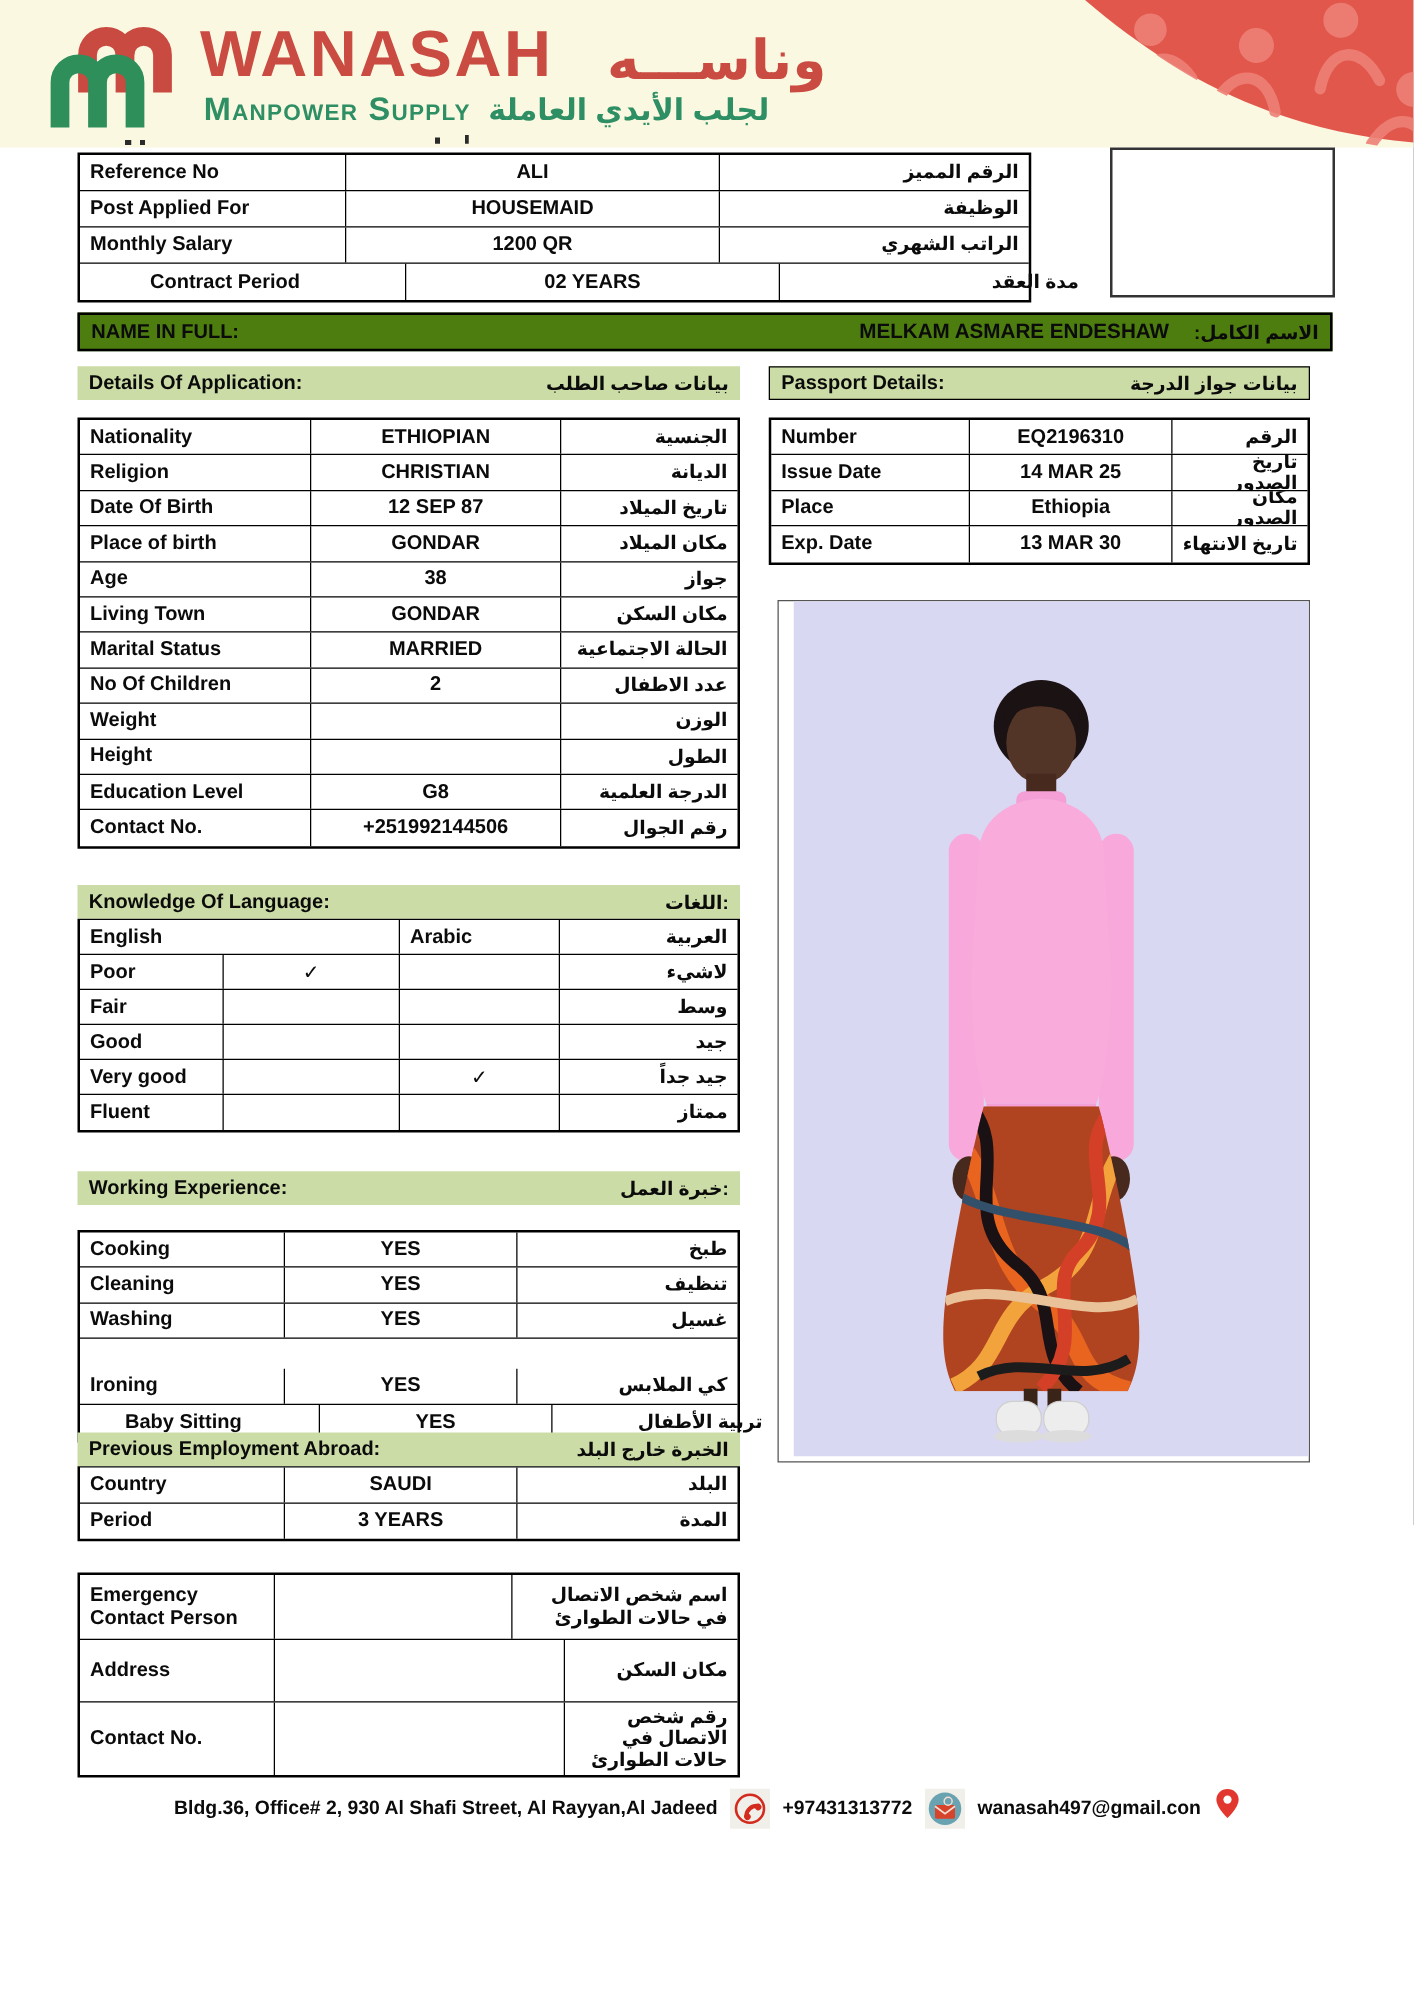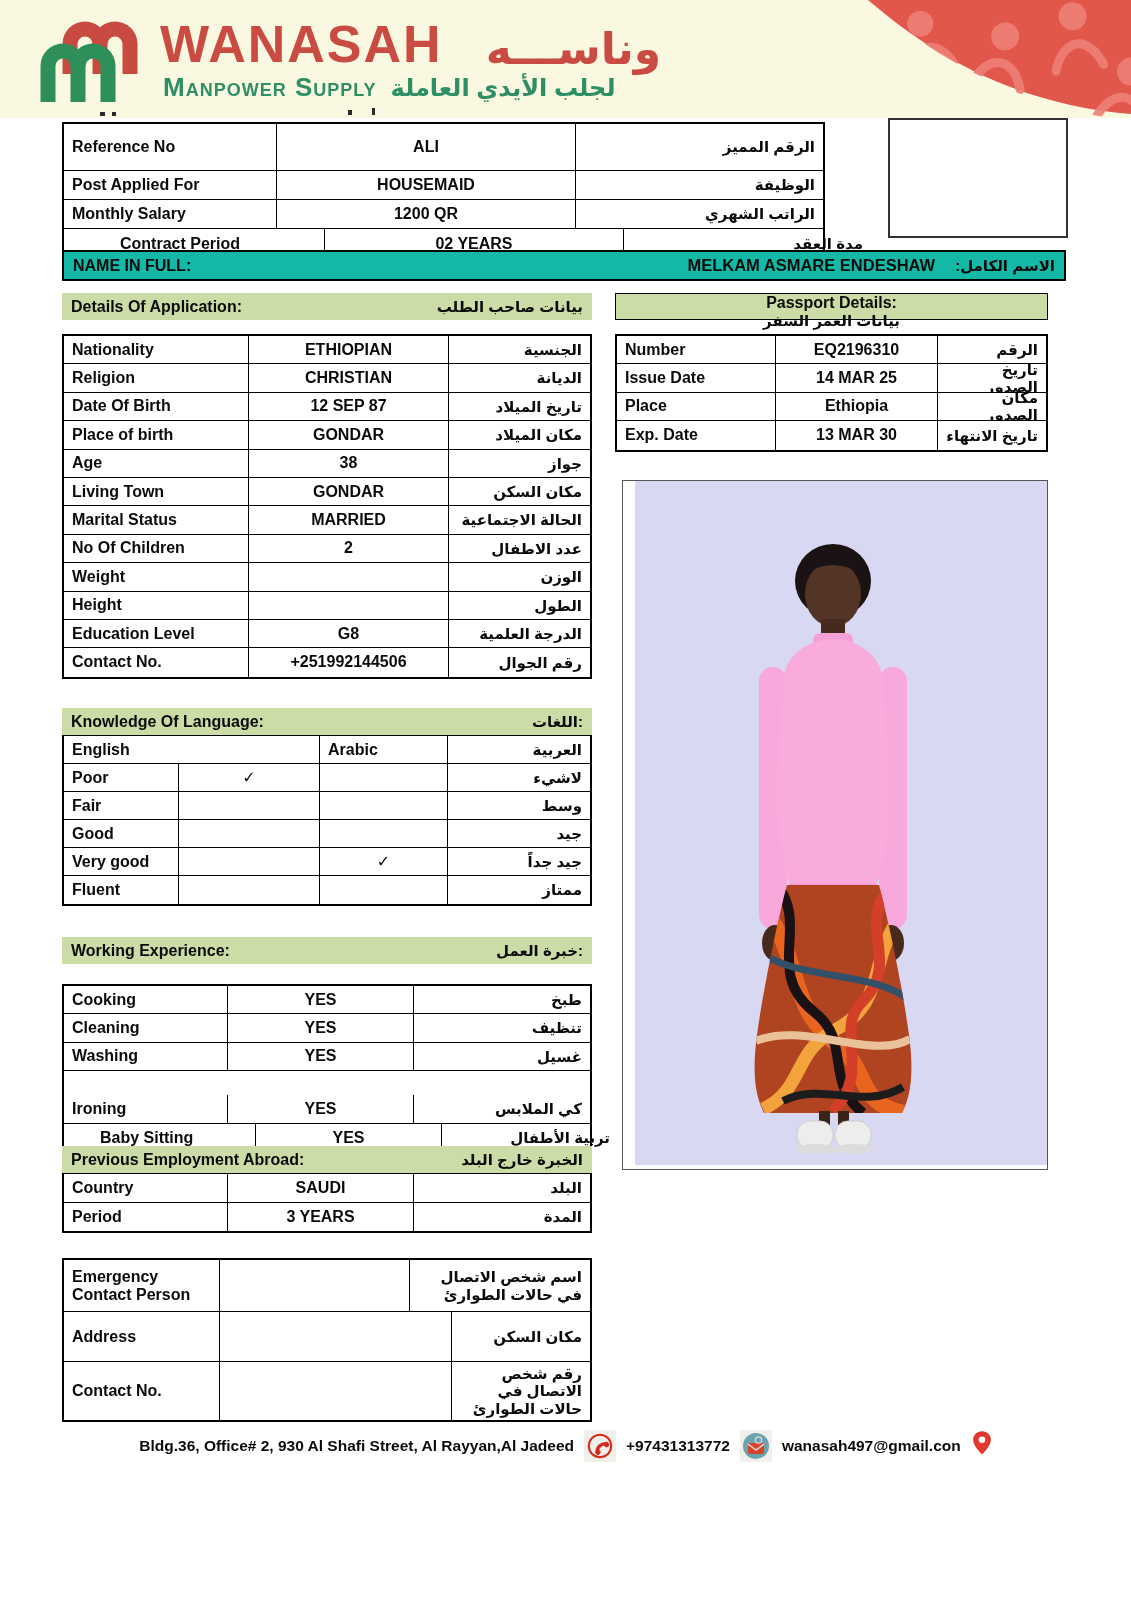--- a/index.html
+++ b/index.html
@@ -26,24 +26,24 @@
   .td{display:flex;align-items:center;padding:0 8px;font-weight:bold;font-size:16px;
       box-sizing:border-box;overflow:hidden;white-space:nowrap;}
   .td + .td{border-left:1px solid #000;}
   .td.c{justify-content:center;}
   .td.ar{direction:rtl;text-align:right;justify-content:flex-start;font-size:15px;white-space:normal;line-height:1.15;}
   .td.wrap{white-space:normal;line-height:1.1;}
   
   .secbar{position:absolute;background:#cbdca6;display:flex;justify-content:space-between;
       align-items:center;padding:0 9px;font-weight:bold;font-size:16px;box-sizing:border-box;text-align:center;}
   .secbar .ar{direction:rtl;font-size:15px;}
-  .secbar.bordered{border:1px solid #000;flex-direction:column;}
+  .secbar.bordered{border:1px solid #000;}
   
   .namerow{position:absolute;border:2px solid #000;display:flex;align-items:center;
-      padding:0 9px;font-weight:bold;font-size:16px;box-sizing:border-box;background:#14b8a6;}
+      padding:0 9px;font-weight:bold;font-size:16px;box-sizing:border-box;background:#4d7c0f;}
   .namerow .nm{margin-left:auto;font-size:16.5px;}
   .namerow .ar{direction:rtl;font-size:15px;margin-left:20px;}
   
   .photobox-empty{position:absolute;border:2px solid #333;background:#fff;box-sizing:border-box;}
   .photobox{position:absolute;border:1px solid #555;background:#fff;box-sizing:border-box;}
   
   .footer{position:absolute;left:0;top:1430px;width:1096px;display:flex;justify-content:center;
       align-items:center;gap:10px;font-weight:bold;font-size:15.5px;padding-left:18px;}
   .icbox{width:32px;height:32px;background:#f1efe9;display:flex;align-items:center;justify-content:center;}
 </style>
@@ -104,21 +104,21 @@
       <span class="tag-ar">لجلب الأيدي العاملة</span>
     </div>
   </div>
 
   <div class="remnant" style="left:100px;top:112px;width:5px;height:4px;"></div>
   <div class="remnant" style="left:112px;top:112px;width:4px;height:4px;"></div>
   <div class="remnant" style="left:348px;top:110px;width:4px;height:5px;"></div>
   <div class="remnant" style="left:372px;top:108px;width:3px;height:7px;"></div>
 
   <div class="tbl" style="left:62px;top:122px;width:763px;">
-    <div class="tr" style="grid-template-columns:212px 299px 248px;height:47px;">
+    <div class="tr" style="grid-template-columns:212px 299px 248px;height:29px;">
       <span class="td">Reference No</span>
       <span class="td c">ALI</span>
       <span class="td ar">الرقم المميز</span>
     </div>
     <div class="tr" style="grid-template-columns:212px 299px 248px;height:29px;">
       <span class="td">Post Applied For</span>
       <span class="td c">HOUSEMAID</span>
       <span class="td ar">الوظيفة</span>
     </div>
     <div class="tr" style="grid-template-columns:212px 299px 248px;height:29px;">
@@ -203,21 +203,21 @@
     </div>
     <div class="tr" style="grid-template-columns:184px 200px 142px;height:28.4px;">
       <span class="td">Contact No.</span>
       <span class="td c">+251992144506</span>
       <span class="td ar">رقم الجوال</span>
     </div>
   </div>
 
   <div class="secbar bordered" style="left:615px;top:293px;width:433px;height:27px;">
     <span>Passport Details:</span>
-    <span class="ar">بيانات العمر السفر</span>
+    <span class="ar">بيانات جواز الدرجة</span>
   </div>
   <div class="tbl" style="left:615px;top:334px;width:433px;">
     <div class="tr" style="grid-template-columns:158px 162px 109px;height:28.4px;">
       <span class="td">Number</span>
       <span class="td c">EQ2196310</span>
       <span class="td ar">الرقم</span>
     </div>
     <div class="tr" style="grid-template-columns:158px 162px 109px;height:28.4px;">
       <span class="td">Issue Date</span>
       <span class="td c">14 MAR 25</span>

